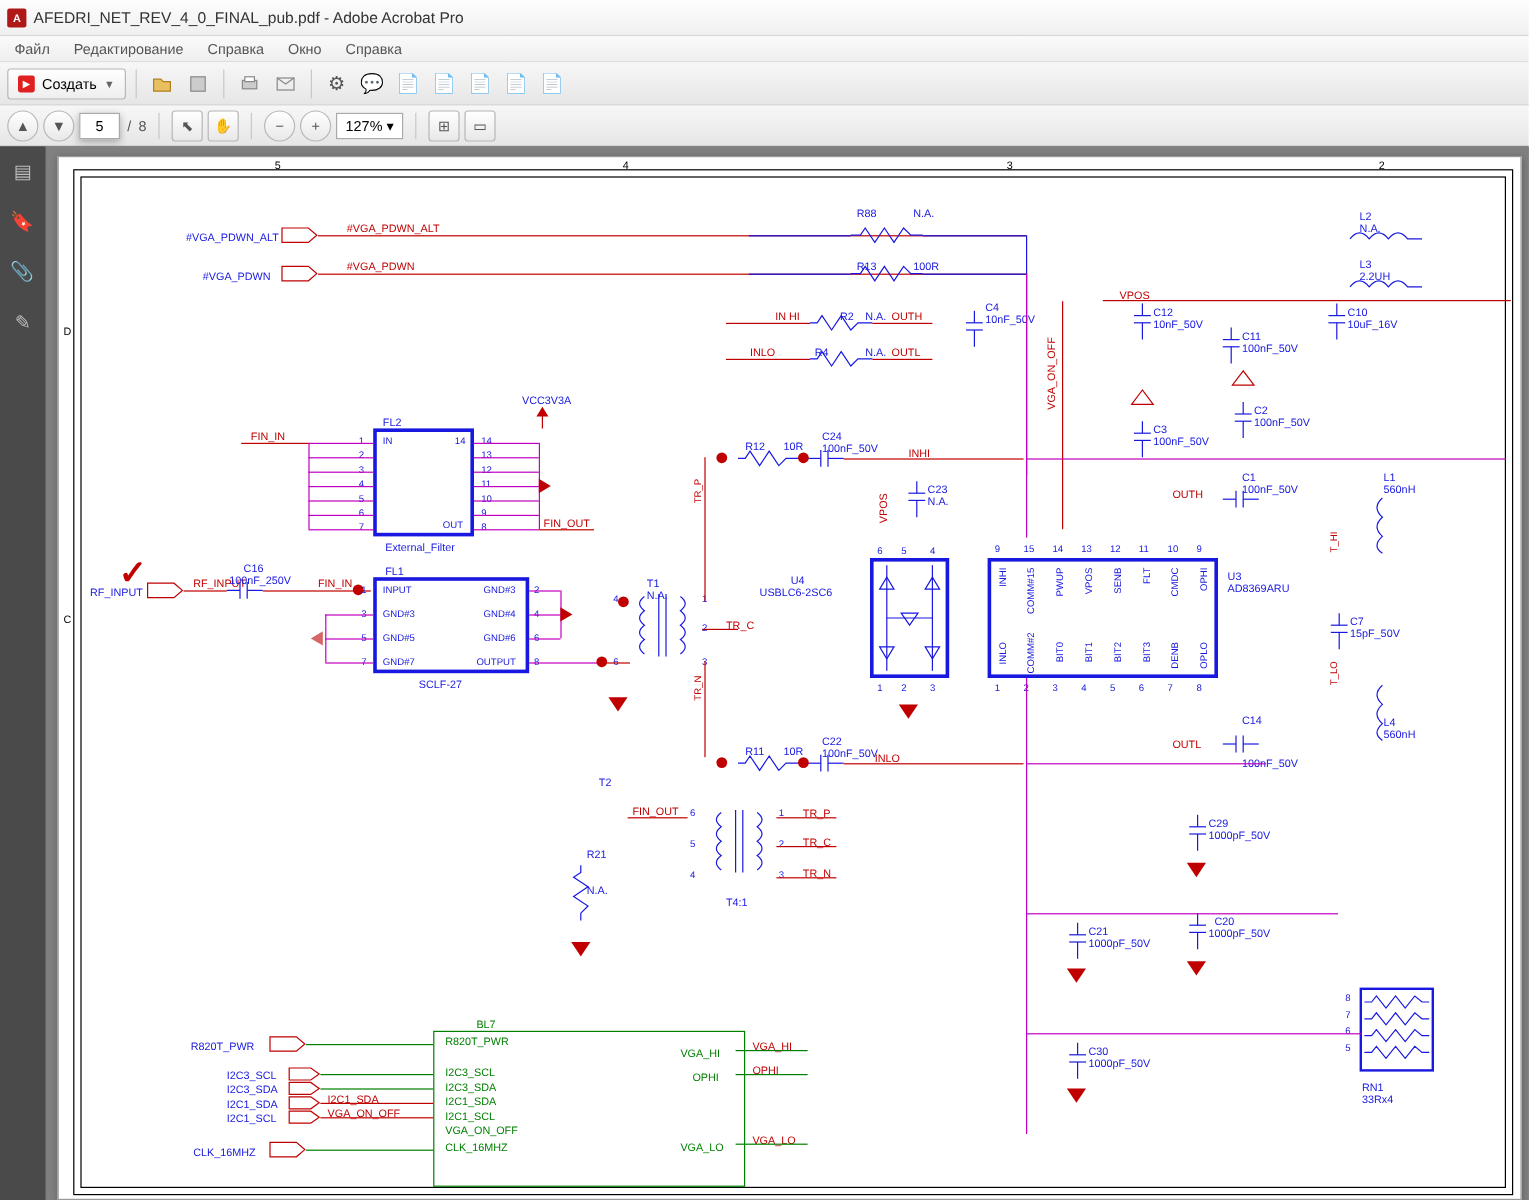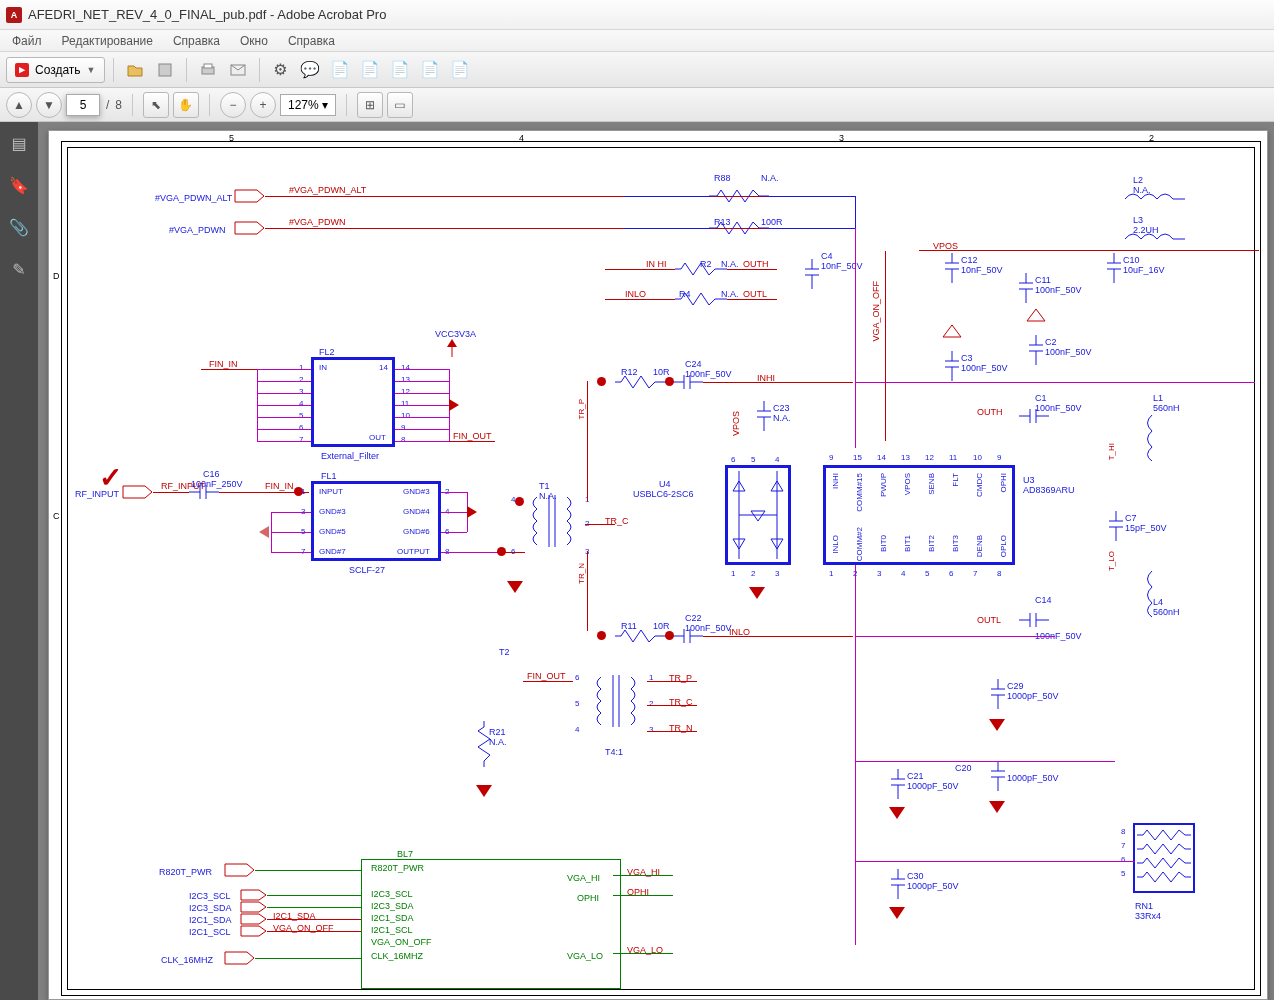--- a/index.html
+++ b/index.html
@@ -557,21 +557,21 @@
           <line x1="7" y1="16" x2="7" y2="30" stroke="#1818e0"></line>
         </svg>
       <span class="schem tiny txt-blue" style="left:858px;top:640px">C21</span>
       <span class="schem tiny txt-blue" style="left:858px;top:650px">1000pF_50V</span>
       <svg class="schem" style="left:842px;top:638px" width="14" height="30">
           <line x1="7" y1="0" x2="7" y2="10" stroke="#1818e0"></line>
           <line x1="0" y1="10" x2="14" y2="10" stroke="#1818e0"></line>
           <line x1="0" y1="16" x2="14" y2="16" stroke="#1818e0"></line>
           <line x1="7" y1="16" x2="7" y2="30" stroke="#1818e0"></line>
         </svg>
-      <span class="schem tiny txt-blue" style="left:906px;top:632px">C20</span>
+      <span class="schem tiny txt-blue" style="left:963px;top:632px">C20</span>
       <span class="schem tiny txt-blue" style="left:958px;top:642px">1000pF_50V</span>
       <svg class="schem" style="left:942px;top:630px" width="14" height="30">
           <line x1="7" y1="0" x2="7" y2="10" stroke="#1818e0"></line>
           <line x1="0" y1="10" x2="14" y2="10" stroke="#1818e0"></line>
           <line x1="0" y1="16" x2="14" y2="16" stroke="#1818e0"></line>
           <line x1="7" y1="16" x2="7" y2="30" stroke="#1818e0"></line>
         </svg>
       <div class="gnd" style="left:840px;top:676px"></div>
       <div class="gnd" style="left:940px;top:670px"></div>
       <div class="gnd" style="left:940px;top:588px"></div>
@@ -616,21 +616,21 @@
       <span class="schem xs txt-blue" style="left:600px;top:568px">2</span>
       <span class="schem xs txt-blue" style="left:600px;top:594px">3</span>
       <span class="schem tiny txt-red" style="left:620px;top:542px">TR_P</span>
       <span class="schem tiny txt-red" style="left:620px;top:566px">TR_C</span>
       <span class="schem tiny txt-red" style="left:620px;top:592px">TR_N</span>
       <div class="red-h" style="left:598px;top:550px;width:50px"></div>
       <div class="red-h" style="left:598px;top:574px;width:50px"></div>
       <div class="red-h" style="left:598px;top:600px;width:50px"></div>
       <span class="schem tiny txt-blue" style="left:556px;top:616px">T4:1</span>
 
-      <span class="schem tiny txt-blue" style="left:440px;top:596px">R21</span>
+      <span class="schem tiny txt-blue" style="left:440px;top:576px">R21</span>
       <span class="schem tiny txt-blue" style="left:440px;top:606px">N.A.</span>
       <svg class="schem" style="left:428px;top:590px" width="14" height="46">
           <polyline points="7,0 7,6 1,10 13,18 1,26 13,34 7,40 7,46" fill="none" stroke="#1818e0"></polyline>
         </svg>
       <div class="gnd" style="left:427px;top:654px"></div>
 
       <span class="schem tiny txt-green" style="left:348px;top:718px">BL7</span>
       <div class="schem" style="left:312px;top:728px;width:260px;height:130px;border:1px solid #008000"></div>
 
       <span class="schem tiny txt-blue" style="left:110px;top:736px">R820T_PWR</span>

